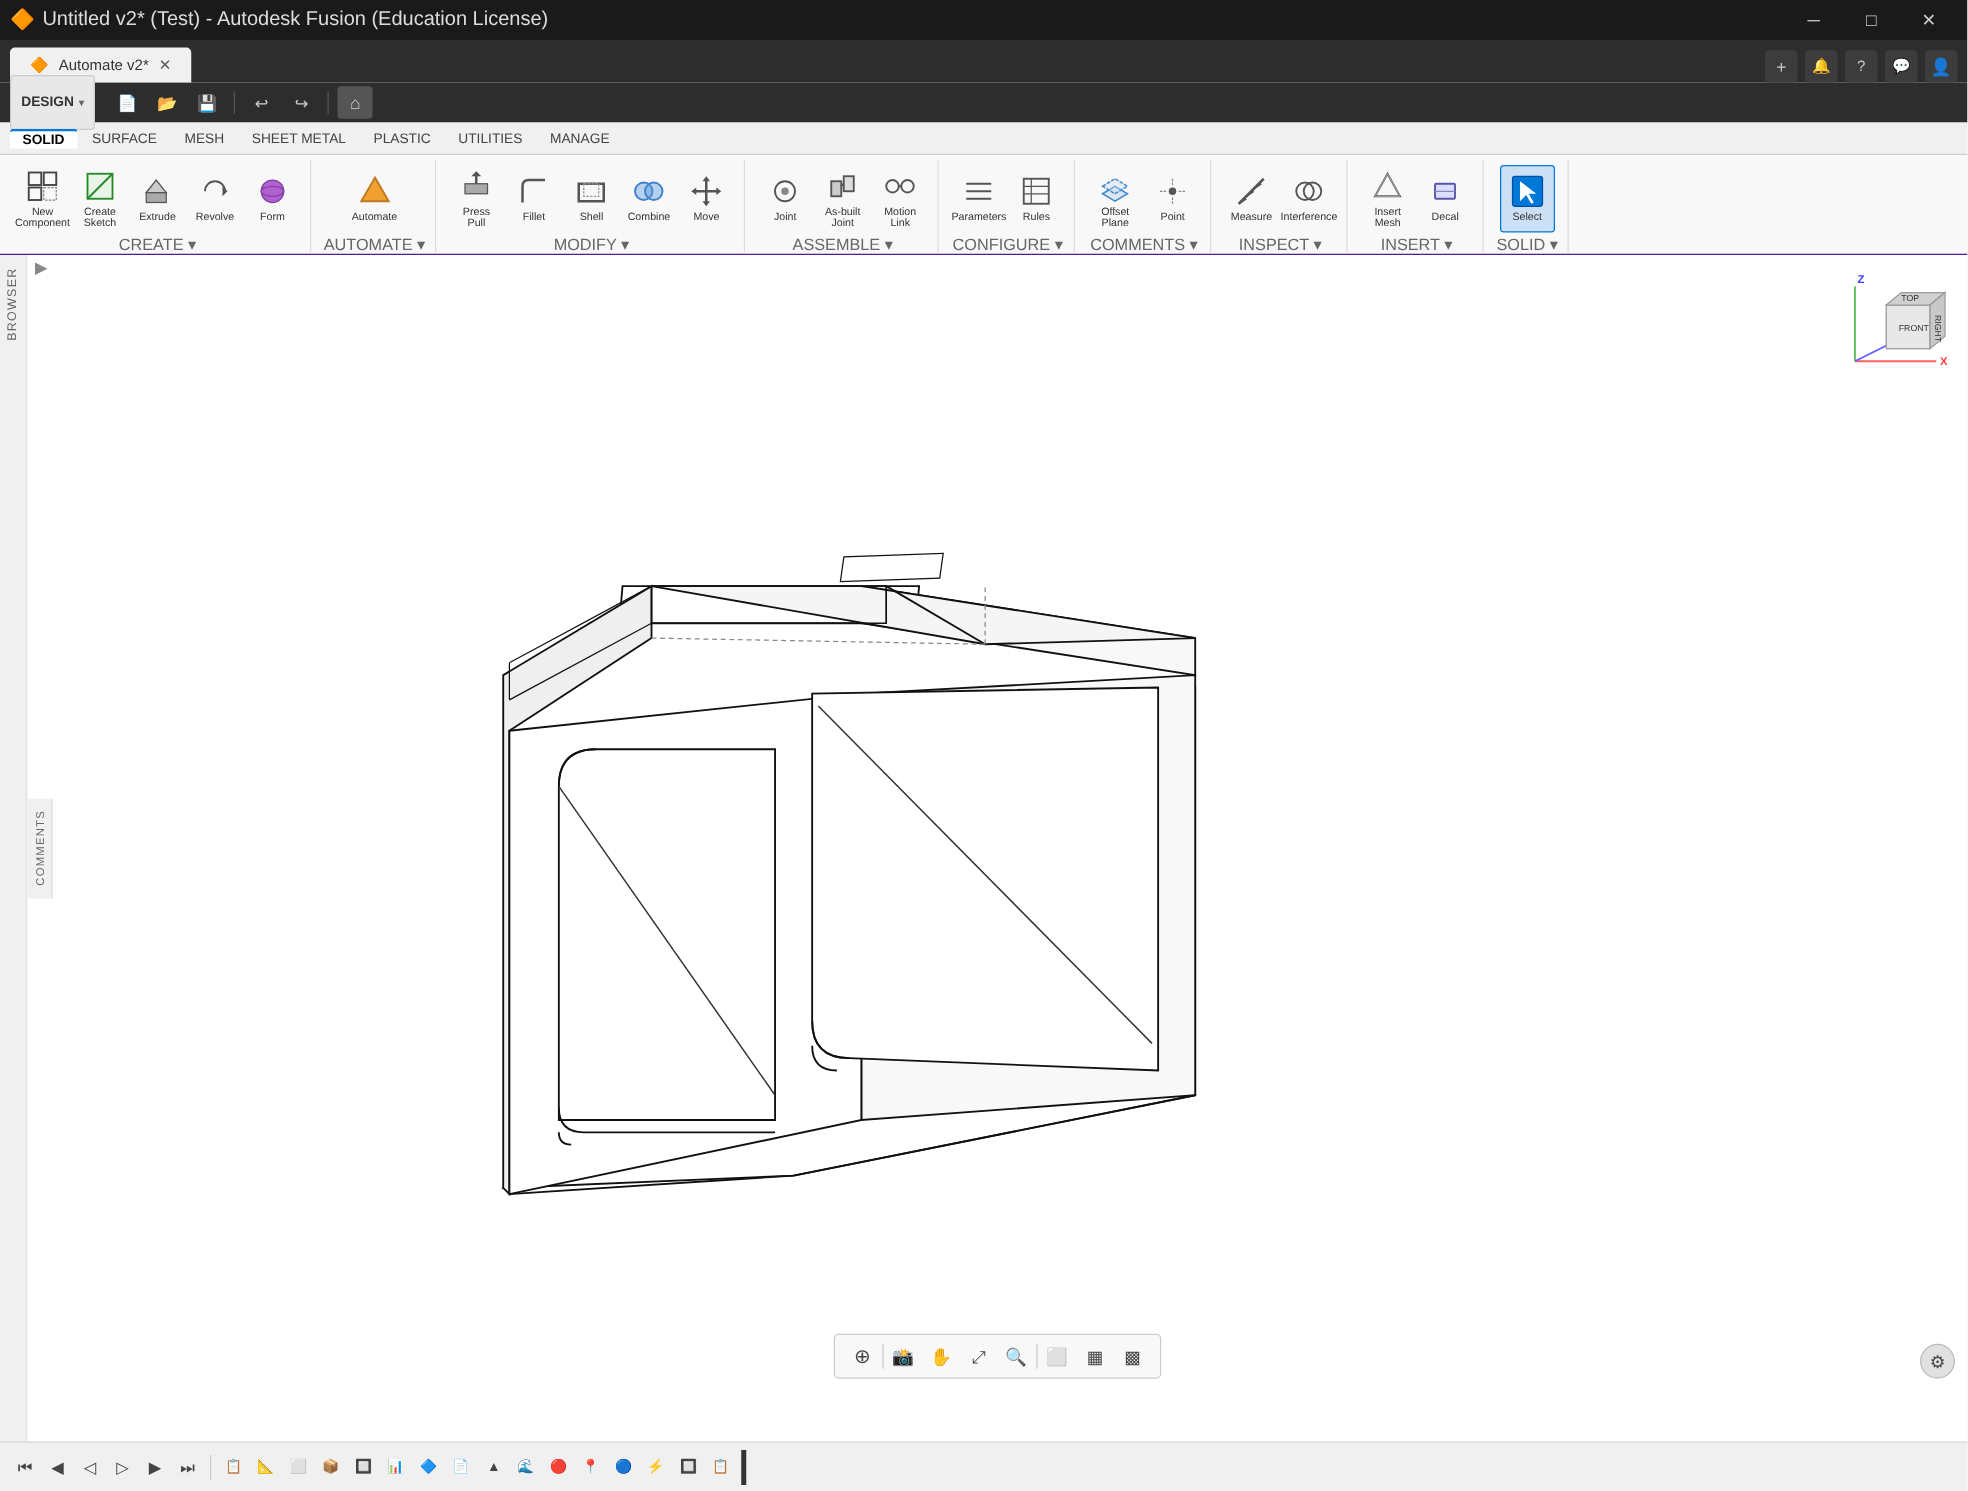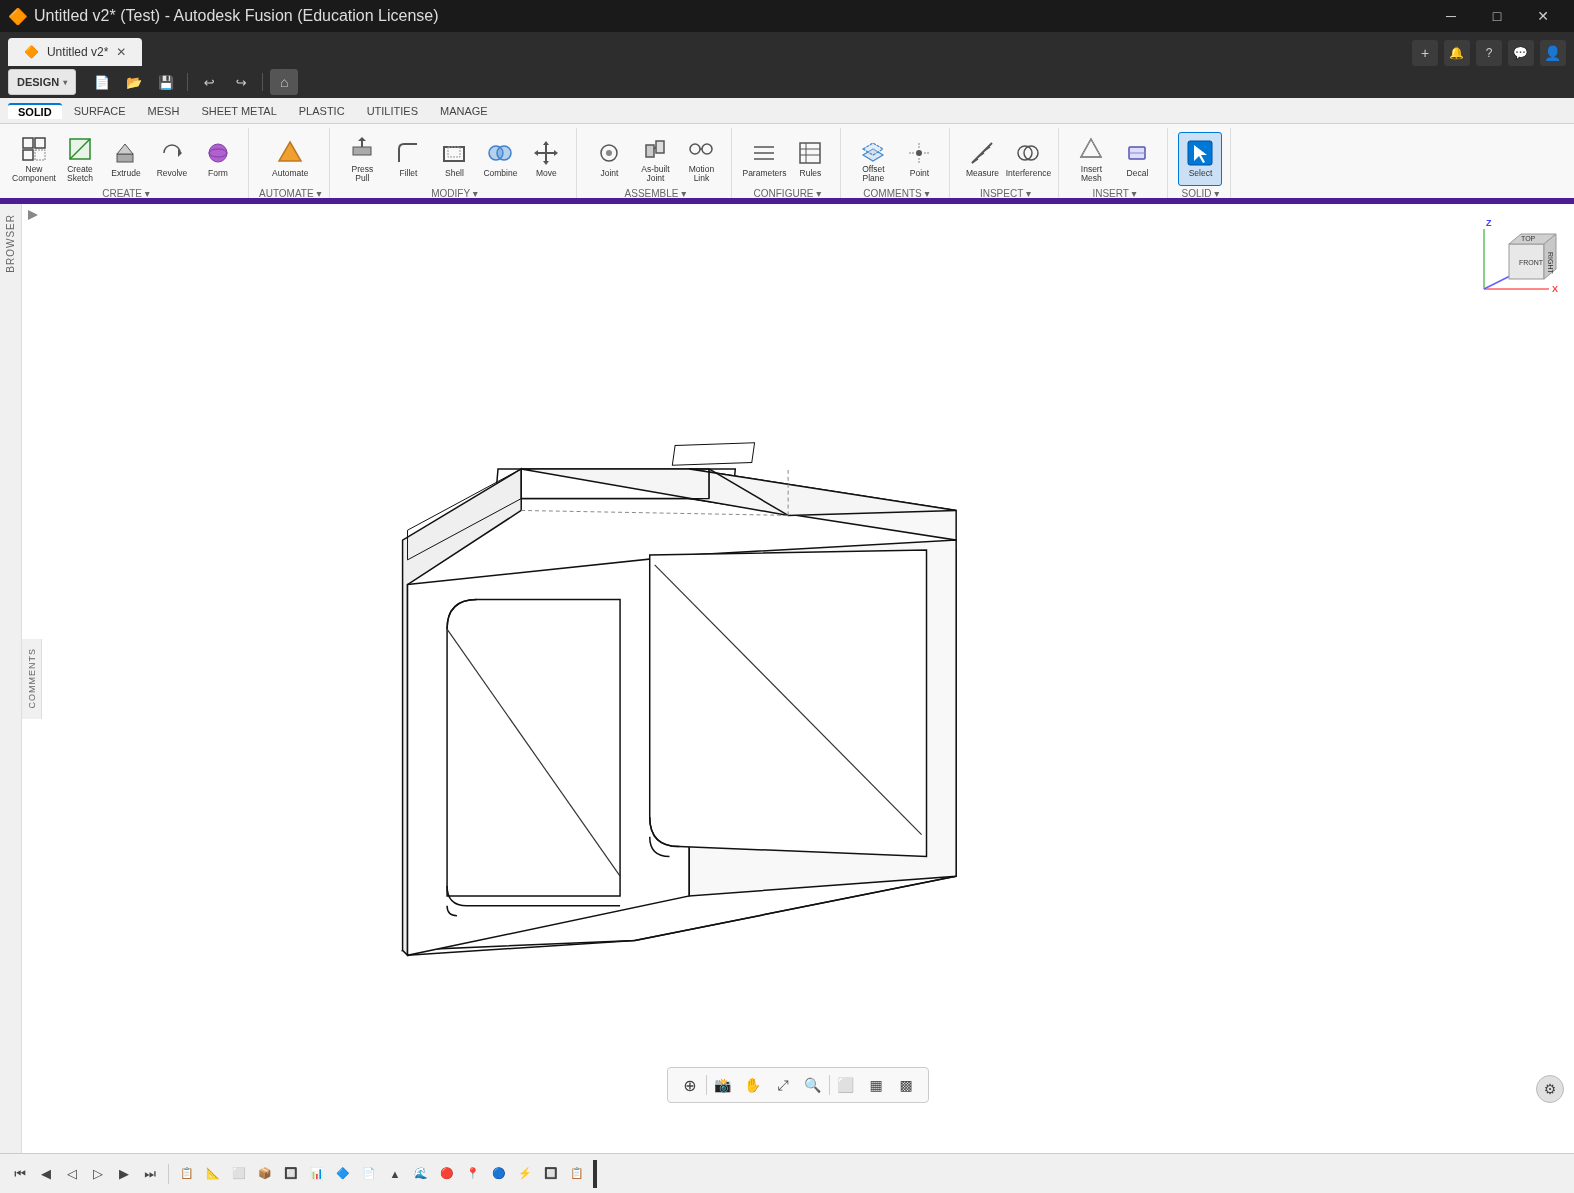--- a/index.html
+++ b/index.html
@@ -111,21 +111,21 @@
       background: #fff;
       color: #000;
       font-weight: bold;
       border-top: 2px solid #0078d7;
     }
 
     
     #ribbon-content {
       height: 80px;
       background: #f8f8f8;
-      border-bottom: 6px solid #4c1d95;
+      border-bottom: 1px solid #4c1d95;
       display: flex;
       align-items: stretch;
       padding: 4px 0 0 4px;
       gap: 2px;
     }
     .ribbon-group {
       display: flex;
       flex-direction: column;
       align-items: center;
       border-right: 1px solid #ddd;
@@ -133,21 +133,21 @@
       min-width: fit-content;
     }
     .ribbon-group-tools {
       display: flex;
       align-items: flex-start;
       gap: 2px;
       flex: 1;
       padding-top: 4px;
     }
     .ribbon-group-label {
-      font-size: 10px;
+      font-size: 13px;
       color: #666;
       text-align: center;
       padding: 2px 0;
       margin-top: auto;
     }
     .ribbon-btn {
       display: flex;
       flex-direction: column;
       align-items: center;
       justify-content: center;
@@ -182,21 +182,21 @@
       align-items: center;
       background: #e8e8e8;
       border: 1px solid #ccc;
       border-radius: 3px;
       padding: 4px 8px;
       cursor: pointer;
       font-size: 11px;
       font-weight: bold;
       color: #333;
       gap: 4px;
-      height: 26px;
+      height: 44px;
       margin-right: 8px;
       white-space: nowrap;
     }
 
     
     #main-area {
       display: flex;
       height: calc(1193px - 32px - 34px - 32px - 26px - 80px - 40px);
       background: #ffffff;
       position: relative;
@@ -317,21 +317,21 @@
   <div class="win-controls">
     <button class="win-btn">─</button>
     <button class="win-btn">□</button>
     <button class="win-btn close">✕</button>
   </div>
 </div>
 
 <div id="tab-bar">
   <div class="file-tab active">
     <span style="color:#f60;font-size:12px;">🔶</span>
-    <span>Untitled v2*</span>
+    <span>Automate v2*</span>
     <span class="tab-close">✕</span>
   </div>
   <div class="tab-actions">
     <button class="tab-action-btn">+</button>
     <button class="tab-action-btn" style="font-size:12px;">🔔</button>
     <button class="tab-action-btn" style="font-size:12px;">?</button>
     <button class="tab-action-btn" style="font-size:12px;">💬</button>
     <button class="tab-action-btn" style="font-size:14px;">👤</button>
   </div>
 </div>

